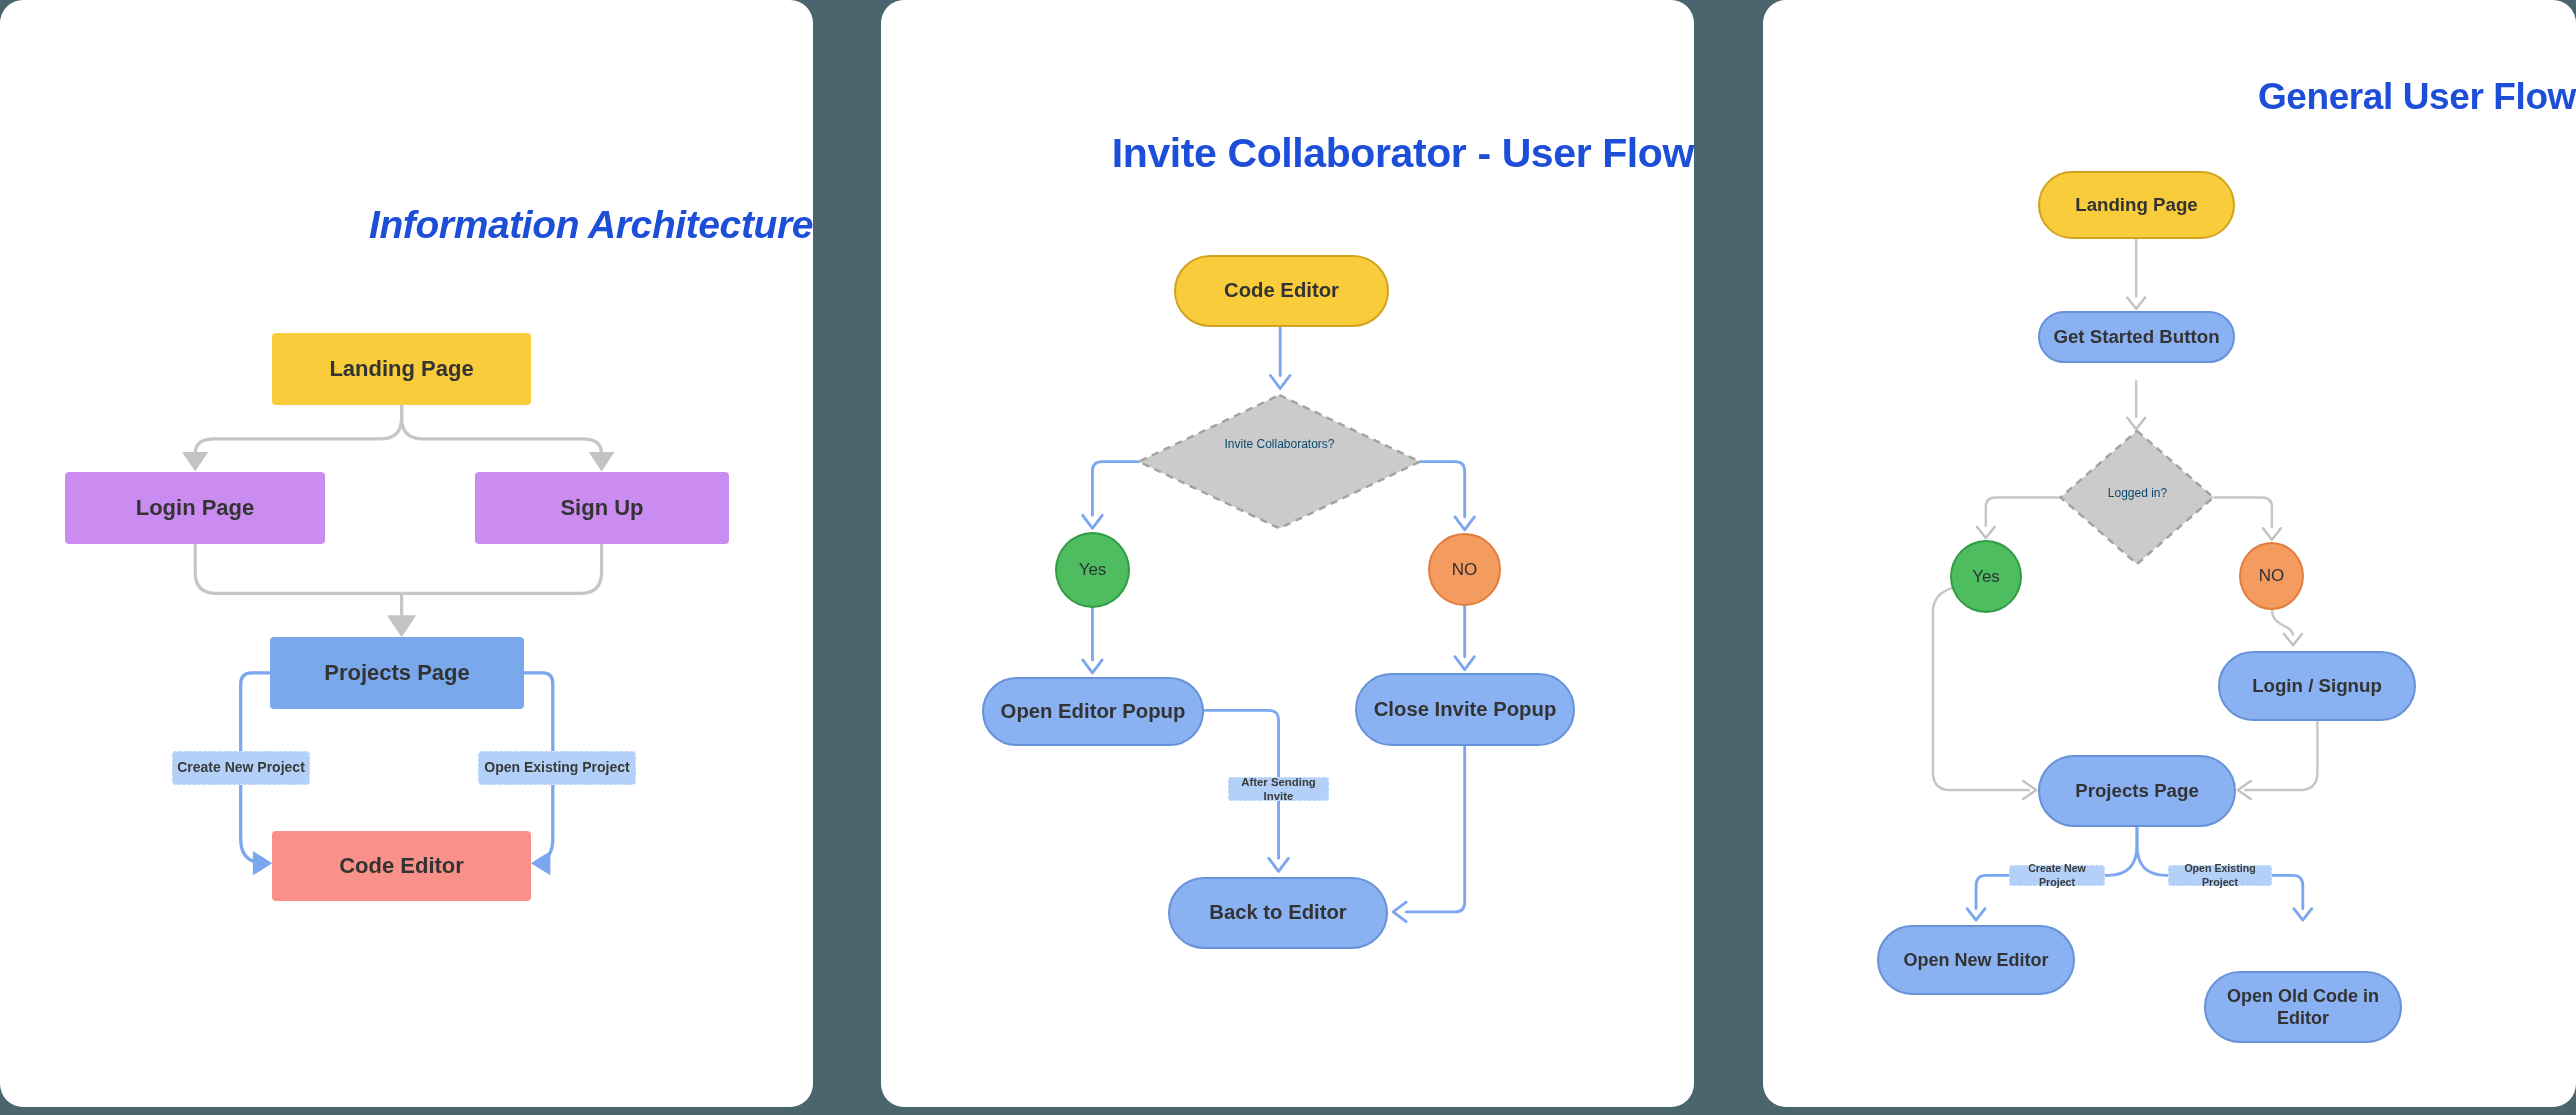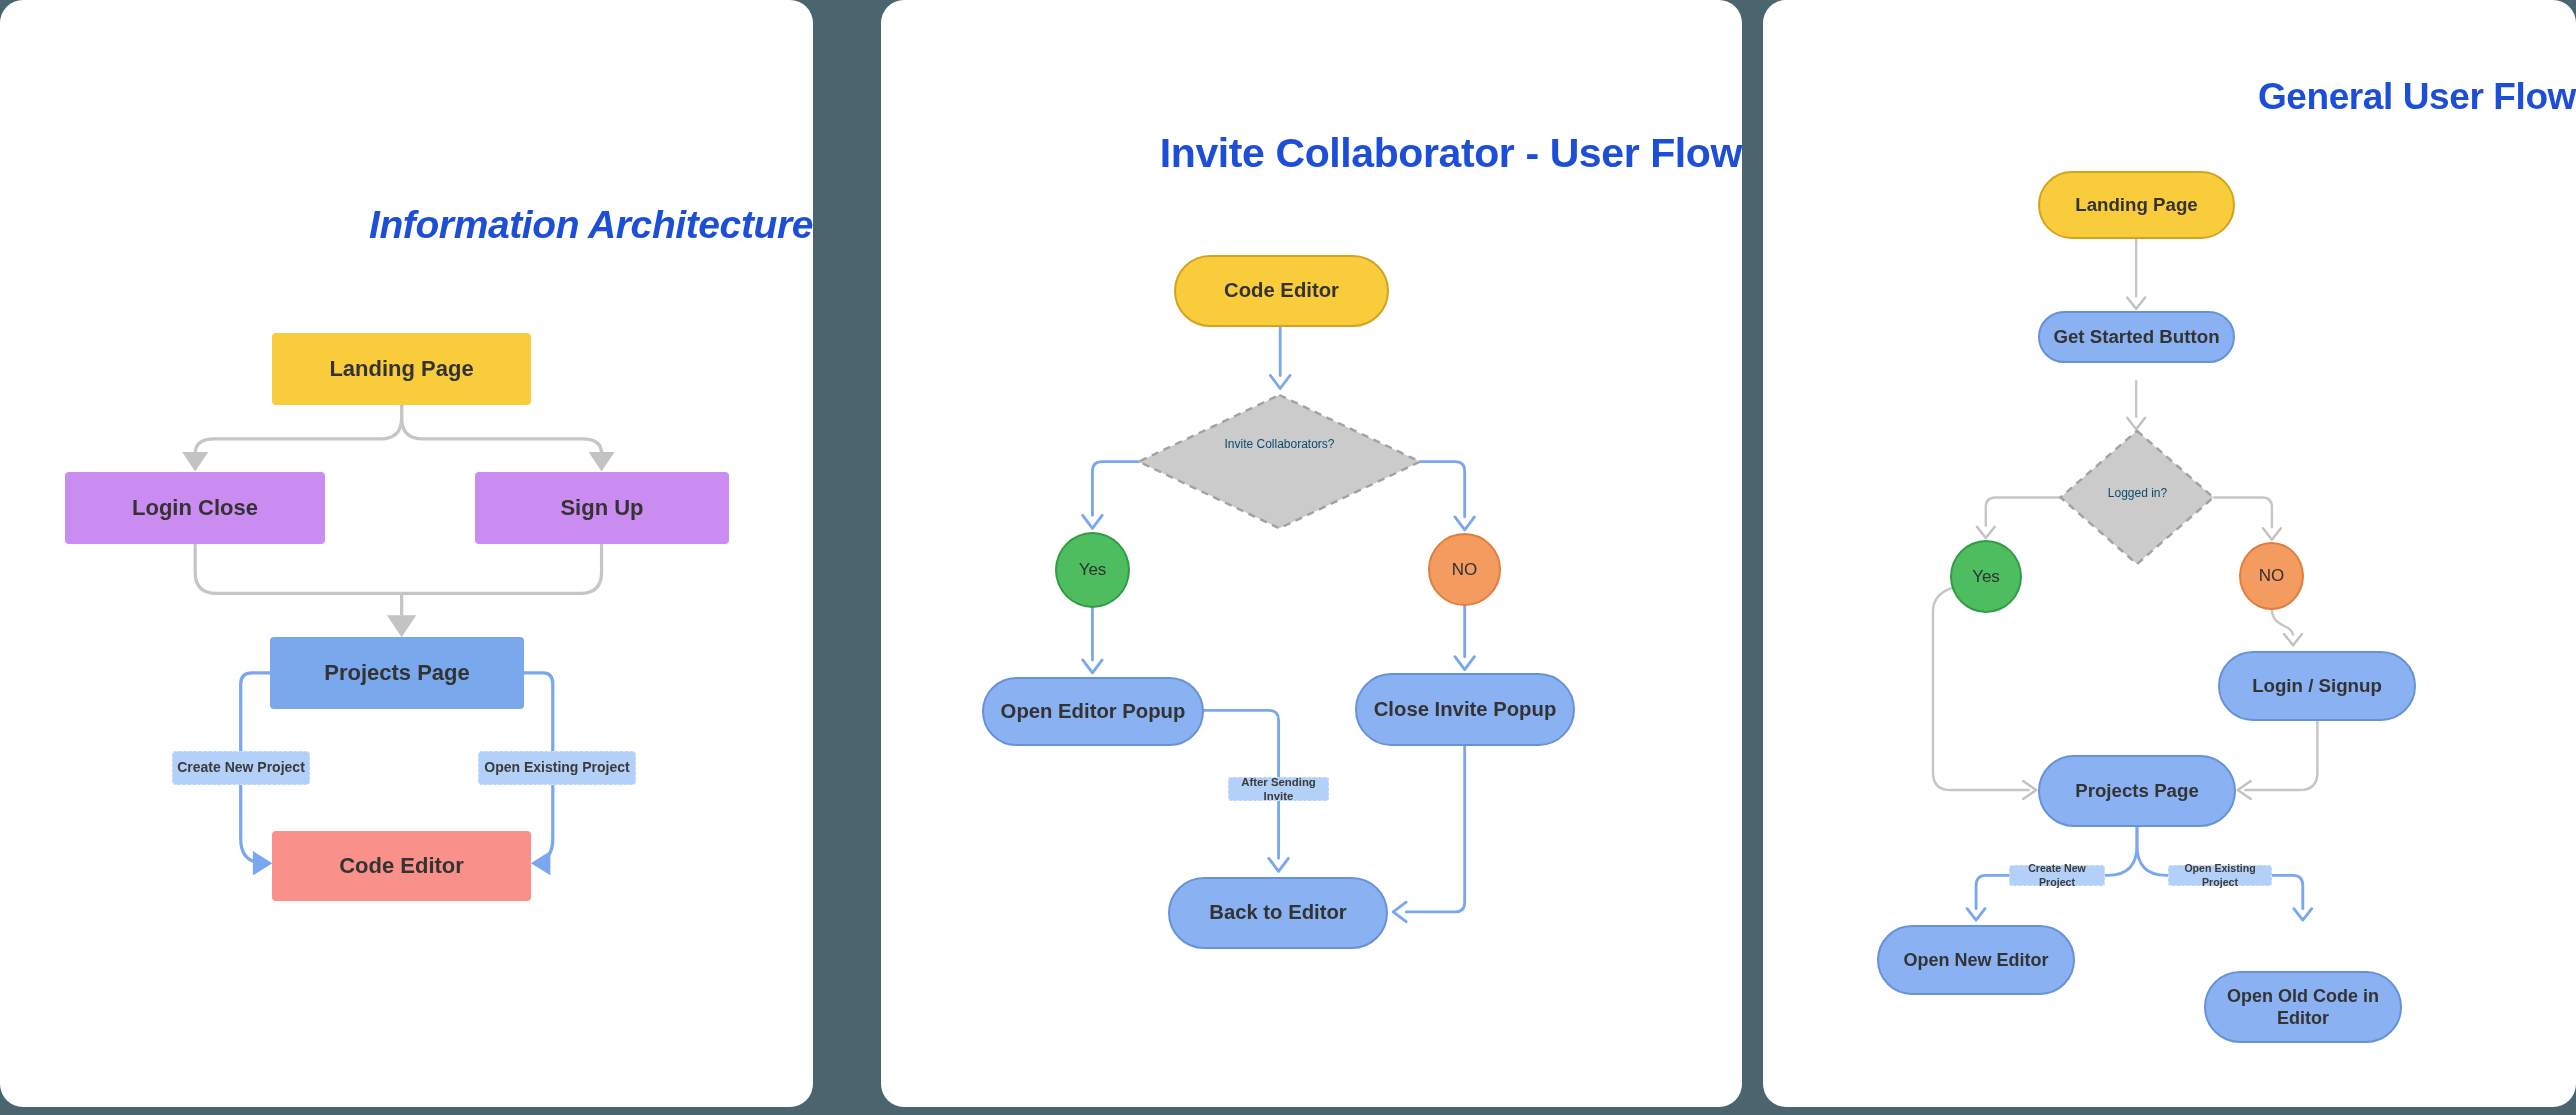--- a/index.html
+++ b/index.html
@@ -68,29 +68,29 @@
     </g>
     <g>
       <path class="wire-blue" d="M332 828 H310 Q296 828 296 842 V1032 Q296 1057 316 1061"></path>
       <polygon class="tri-blue" points="335,1062 311,1047 311,1077"></polygon>
       <path class="wire-blue" d="M644 828 H668 Q680 828 680 842 V1032 Q680 1057 661 1061"></path>
       <polygon class="tri-blue" points="653,1062 677,1047 677,1077"></polygon>
     </g>
   </svg>
   <div class="card-title" style="top:203px;font-size:39px;font-style:italic;">Information Architecture</div>
   <div class="node rect yellow" style="left:272px;top:333px;width:259px;height:72px;">Landing Page</div>
-  <div class="node rect purple" style="left:65px;top:472px;width:260px;height:72px;">Login Close</div>
+  <div class="node rect purple" style="left:65px;top:472px;width:260px;height:72px;">Login Page</div>
   <div class="node rect purple" style="left:475px;top:472px;width:254px;height:72px;">Sign Up</div>
   <div class="node rect bluebox" style="left:270px;top:637px;width:254px;height:72px;">Projects Page</div>
   <div class="node tag" style="left:172px;top:751px;width:138px;height:34px;">Create New Project</div>
   <div class="node tag" style="left:478px;top:751px;width:158px;height:34px;">Open Existing Project</div>
   <div class="node rect salmon" style="left:272px;top:831px;width:259px;height:70px;">Code Editor</div>
 </div>
 
-<div class="card" style="left:881px;padding-left:48px;">
+<div class="card" style="left:881px;">
   <svg class="wires" viewBox="0 0 1000 1362">
     <g>
       <path class="wire-blue35" d="M491 402 V462"></path>
       <path class="chev-blue" d="M479 462 L491 478 L503 462"></path>
       <path class="wire-blue35" d="M317 568 H272 Q260 568 260 580 V634"></path>
       <path class="chev-blue" d="M248 634 L260 650 L272 634"></path>
       <path class="wire-blue35" d="M663 568 H706 Q718 568 718 580 V636"></path>
       <path class="chev-blue" d="M706 636 L718 652 L730 636"></path>
       <path class="wire-blue35" d="M260 748 V812"></path>
       <path class="chev-blue" d="M248 812 L260 828 L272 812"></path>

